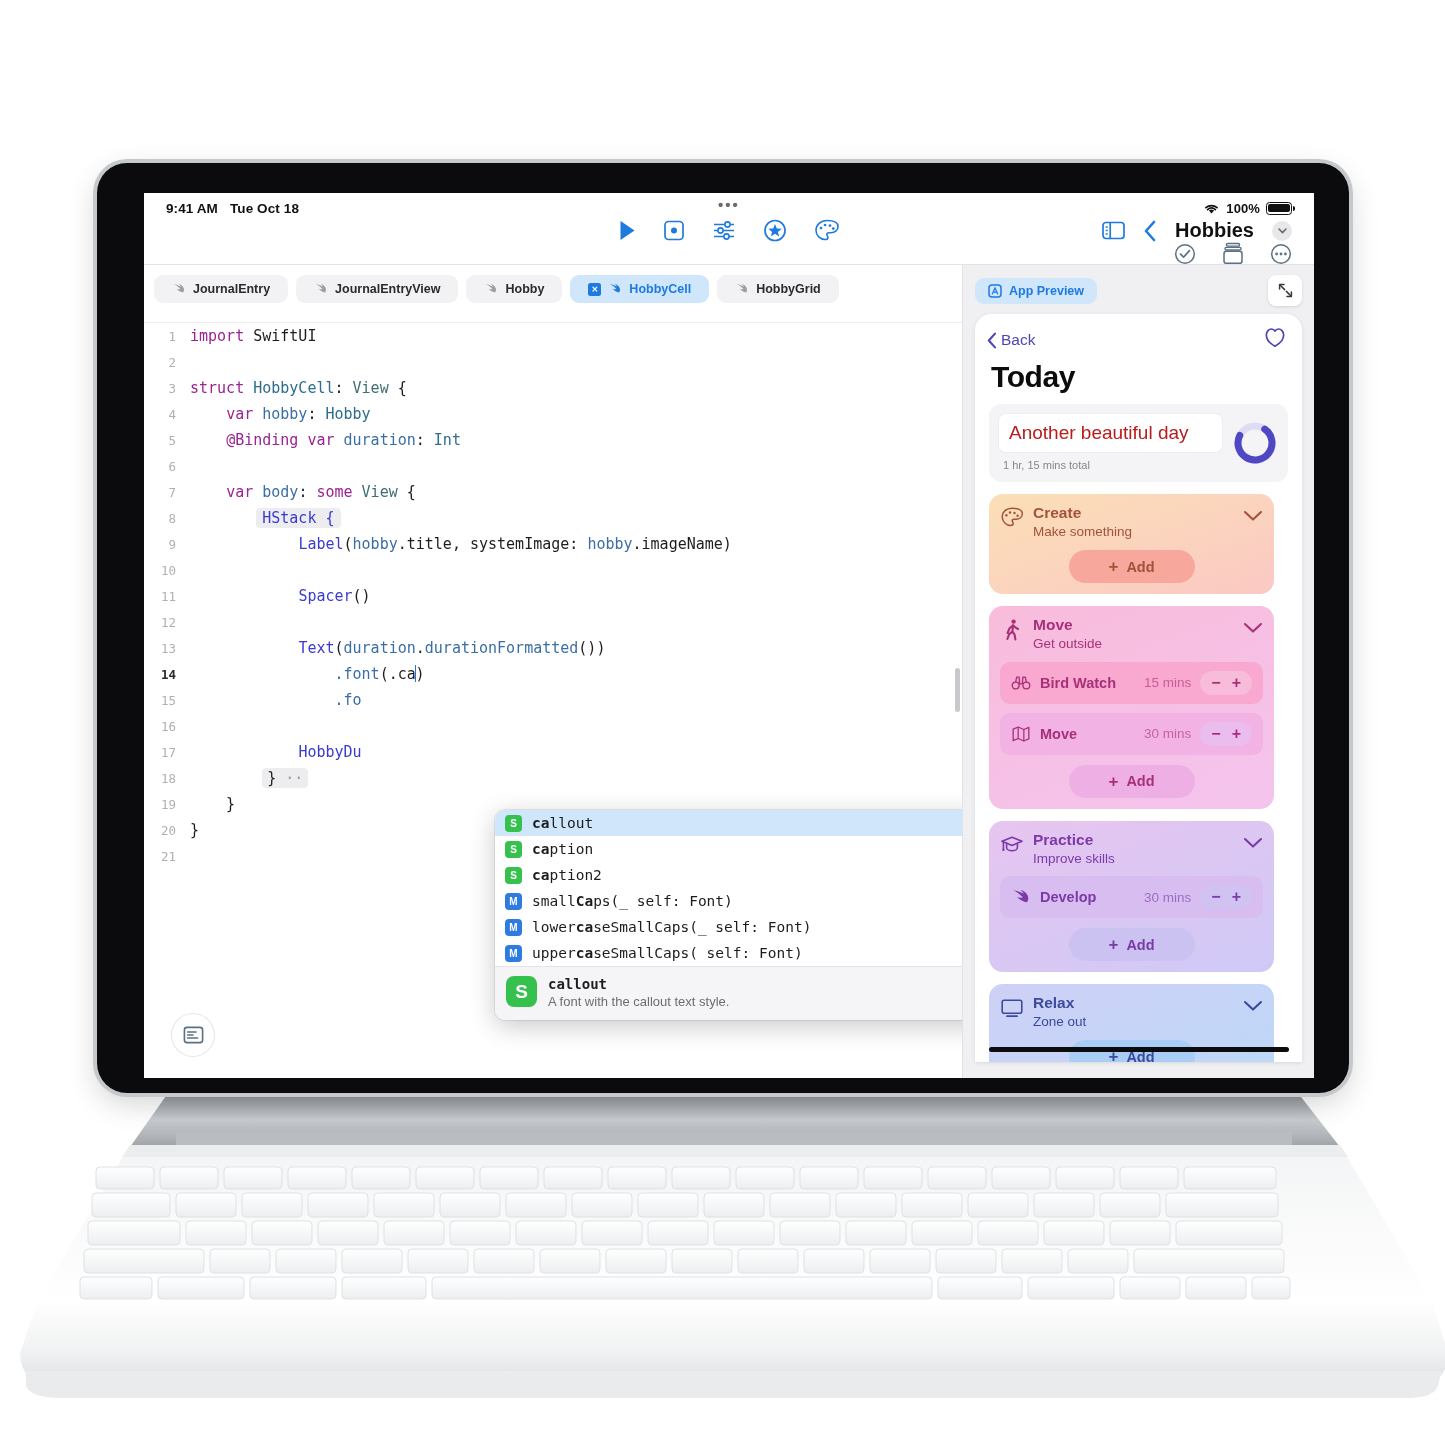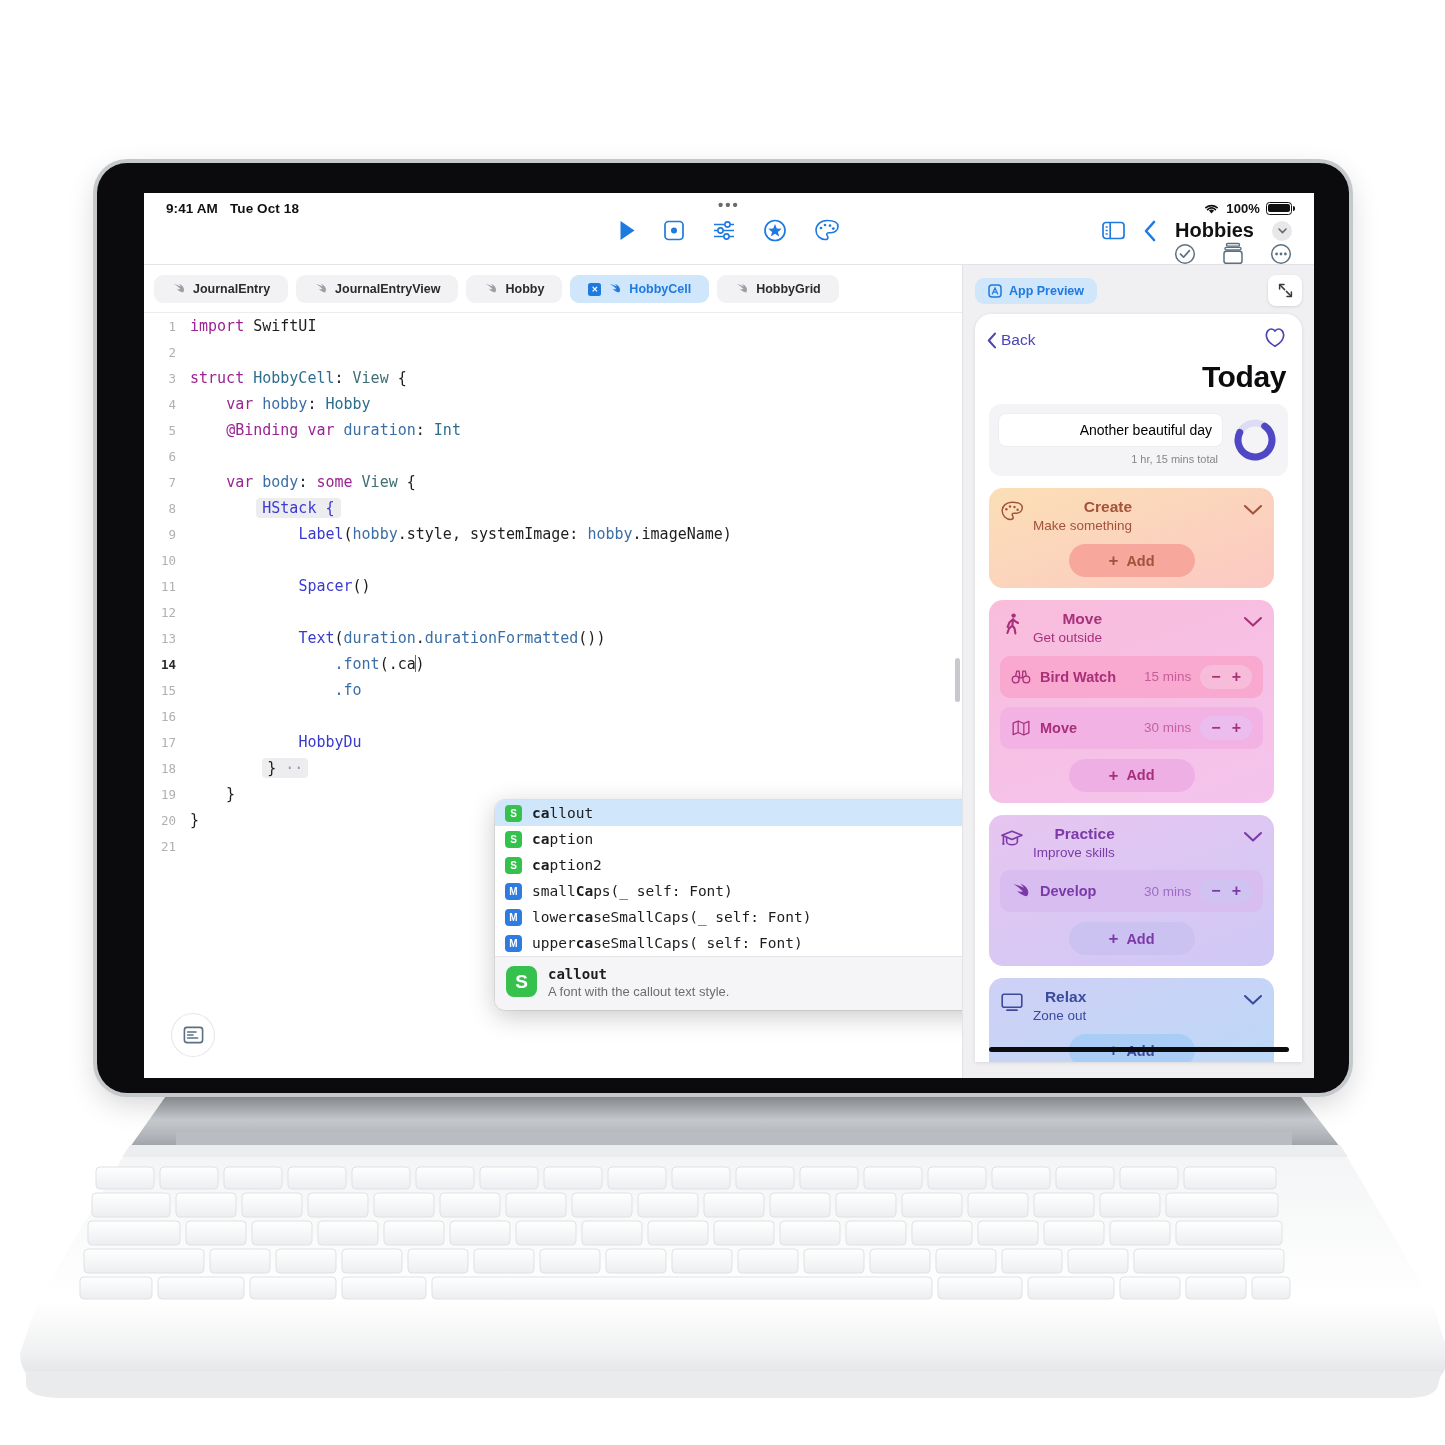--- a/index.html
+++ b/index.html
@@ -68,21 +68,21 @@
     display:flex; align-items:center; gap:28px; }
   .tb-right { margin-left:auto; display:flex; align-items:center; gap:26px; color:#5b7183; }
 
   
   .body-split { display:flex; height: 813px; }
   .editor-pane { width: 818px; position:relative; background:#fff; }
   .preview-pane { width: 352px; background:#f0f0f3; position:relative;
     border-left:1px solid #e2e2e6; }
 
   
-  .tabbar { display:flex; align-items:flex-end; gap:8px; padding:10px 8px 9px 10px;
+  .tabbar { display:flex; align-items:flex-end; gap:8px; padding:10px 8px 19px 10px;
     background:#fff; border-bottom:1px solid #ececed; }
   .tab {
     display:flex;align-items:center;gap:7px;
     background:#f2f2f4;border-radius:9px;padding:7px 18px;
     font-size:12.5px;font-weight:700;color:#2b2b2e;white-space:nowrap;
   }
   .tab.active { background:#cfe6fb; color:#1f7ae0; }
   .tab .xmark { width:13px;height:13px;border-radius:2.5px;background:#1f7ae0;
     display:flex;align-items:center;justify-content:center;color:#fff;font-size:8px;font-weight:700;}
   .swift-bird { width:14px; height:14px; flex:0 0 auto; }
@@ -145,32 +145,32 @@
   .pv-head { display:flex; align-items:center; padding:10px 12px 8px 12px; }
   .pv-chip { display:flex;align-items:center;gap:7px;background:#cfe6fb;color:#1f7ae0;
     border-radius:9px;padding:6px 13px;font-size:12.5px;font-weight:700;
     font-family:"Liberation Sans",sans-serif;}
   .pv-expand { margin-left:auto; width:34px;height:31px;border-radius:8px;background:#fff;
     box-shadow:0 1px 3px rgba(0,0,0,.12); display:flex;align-items:center;justify-content:center;
     color:#3a3a3e;}
 
   .pv-device { margin:0 12px; background:#fff; border-radius:16px 16px 0 0;
     height:748px; overflow:hidden; position:relative;
-    box-shadow:0 1px 4px rgba(0,0,0,.10);text-align:right; }
+    box-shadow:0 1px 4px rgba(0,0,0,.10); }
   .pv-nav { display:flex;align-items:center; padding:14px 16px 2px 12px; }
   .pv-back { display:flex;align-items:center;gap:4px;color:#4b45b5;font-size:15.5px;font-weight:500;}
   .pv-heart { margin-left:auto; color:#4b45b5; }
   .pv-title { font-size:30px; font-weight:800; color:#0c0c0e; padding:6px 16px 10px 16px;
     letter-spacing:-.4px;}
 
   .today-card { margin:0 14px 12px 14px; background:#f4f4f6; border-radius:12px;
     padding:10px; display:flex; align-items:center; gap:10px; }
   .today-card .left { flex:1; }
-  .today-field { background:#fff; border-radius:7px; padding:8px 10px; font-size:14px;
-    color:#000000; box-shadow:0 0 0 1px #ededf0;}
+  .today-field { background:#fff; border-radius:7px; padding:8px 10px; font-size:19px;
+    color:#b91c1c; box-shadow:0 0 0 1px #ededf0;}
   .today-sub { font-size:11px; color:#86868b; padding:7px 4px 1px 4px; }
   .ring { width:46px;height:46px; flex:0 0 auto; }
 
   .cat { margin:0 28px 12px 14px; border-radius:14px; overflow:hidden; padding:10px 11px 11px 11px; }
   .cat-head { display:flex; align-items:flex-start; gap:9px; }
   .cat-ico { width:24px;height:24px;flex:0 0 auto;margin-top:2px; }
   .cat-name { font-size:15.5px; font-weight:700; line-height:1.15; }
   .cat-sub { font-size:13.5px; line-height:1.3; margin-top:1px; }
   .cat-chev { margin-left:auto; margin-top:4px; }
   .item-row { display:flex; align-items:center; gap:9px; border-radius:10px;
@@ -498,21 +498,21 @@
               <div class="code-line">
                 <div class="gutter">7</div>
                 <div class="src"><span class="plain">    </span><span class="kw">var </span><span class="prop">body</span><span class="plain">: </span><span class="kw">some </span><span class="type">View</span><span class="plain"> {</span></div>
               </div>
               <div class="code-line">
                 <div class="gutter">8</div>
                 <div class="src"><span class="plain">        </span><span class="hl-hstack"><span class="fn">HStack {</span></span></div>
               </div>
               <div class="code-line">
                 <div class="gutter">9</div>
-                <div class="src"><span class="plain">            </span><span class="fn">Label</span><span class="plain">(</span><span class="prop">hobby</span><span class="plain">.style, </span><span class="plain">systemImage</span><span class="plain">: </span><span class="prop">hobby</span><span class="plain">.imageName)</span></div>
+                <div class="src"><span class="plain">            </span><span class="fn">Label</span><span class="plain">(</span><span class="prop">hobby</span><span class="plain">.title, </span><span class="plain">systemImage</span><span class="plain">: </span><span class="prop">hobby</span><span class="plain">.imageName)</span></div>
               </div>
               <div class="code-line">
                 <div class="gutter">10</div>
                 <div class="src"></div>
               </div>
               <div class="code-line">
                 <div class="gutter">11</div>
                 <div class="src"><span class="plain">            </span><span class="fn">Spacer</span><span class="plain">()</span></div>
               </div>
               <div class="code-line">

